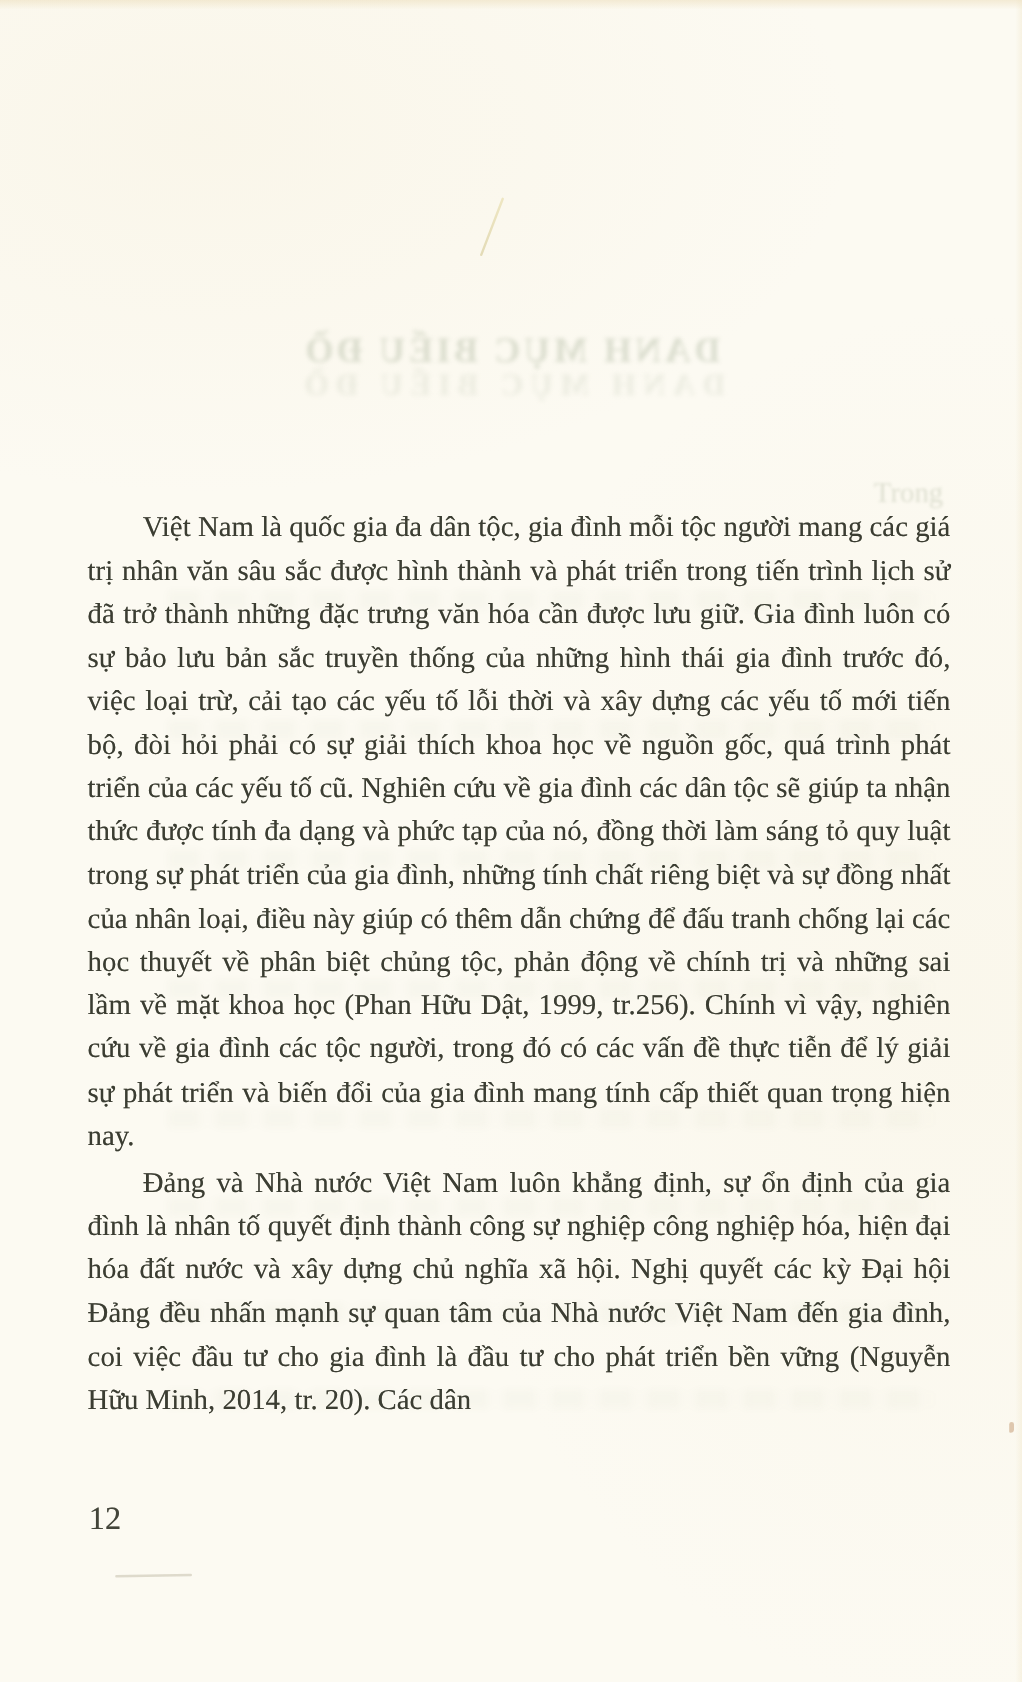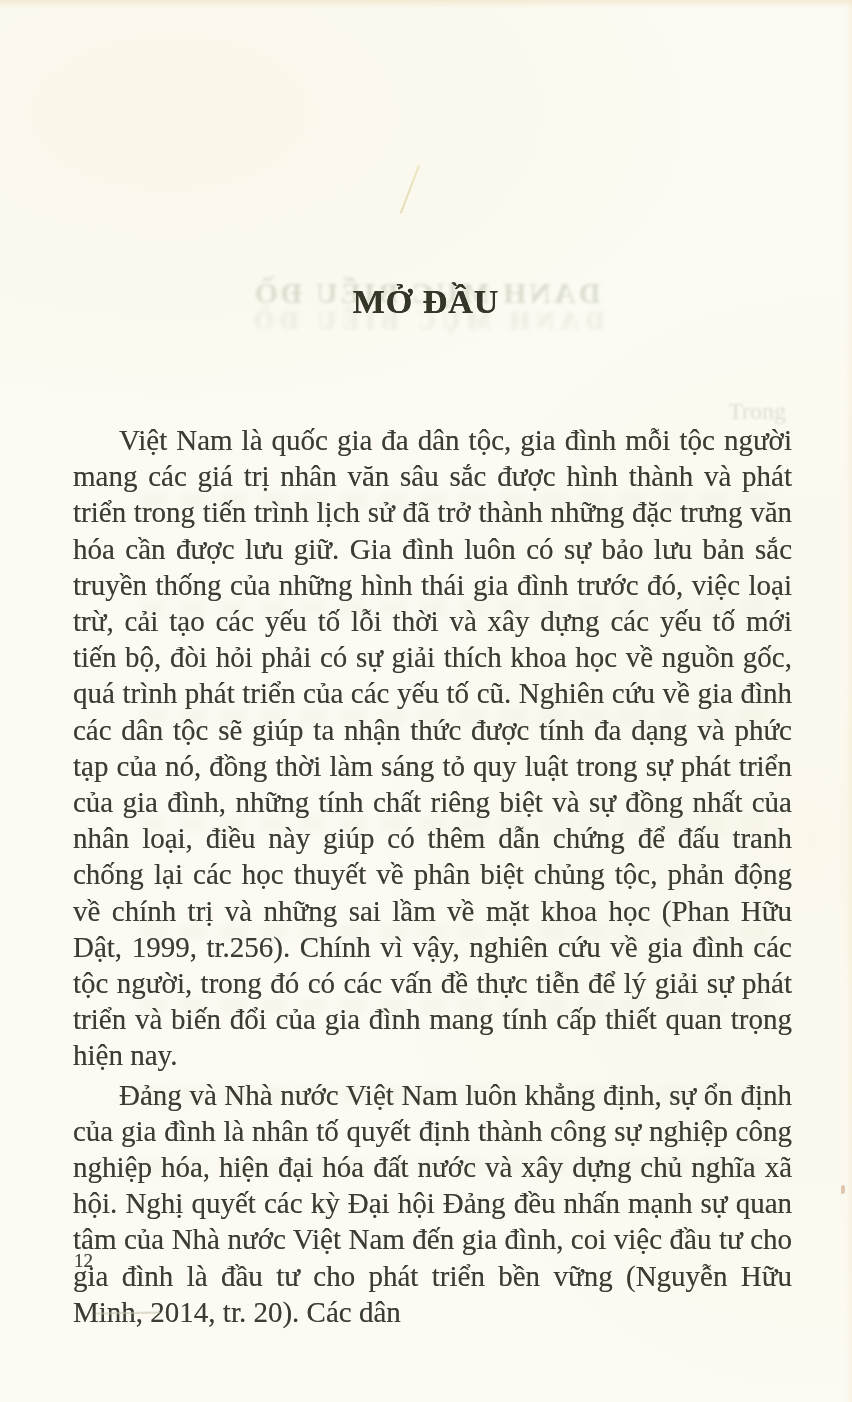--- a/index.html
+++ b/index.html
@@ -61,31 +61,31 @@
 
   .title {
     position: absolute; left: 0; top: 283px; width: 852px; margin: 0;
     text-align: center;
     font-size: 34px; font-weight: bold; letter-spacing: 1px;
     color: #343628;
     text-shadow: 0 0 0.6px #343628;
   }
   .content {
     position: absolute; left: 73px; top: 422px; width: 719px;
-    font-size: 29px; line-height: 36.2px;
+    font-size: 24px; line-height: 36.2px;
     color: #3b3d32;
     text-align: justify;
     text-shadow: 0 0 0.5px rgba(59,61,50,0.55);
   }
   .content p { margin: 0; text-indent: 46px; }
   .content p + p { margin-top: 3px; }
 
   .page-number {
     position: absolute; left: 74px; top: 1250px;
-    font-size: 19px; color: #43453a;
+    font-size: 27px; color: #43453a;
     text-shadow: 0 0 0.5px rgba(67,69,58,0.5);
     font-family: Liberation Serif, serif;
   }
 
   
   .scratch {
     position: absolute; left: 409px; top: 163px; width: 2px; height: 52px;
     background: linear-gradient(#e4d89e, #cfc389);
     transform: rotate(21deg); border-radius: 2px; opacity: 0.55;
   }
@@ -103,21 +103,20 @@
 <body>
 
 <div class="page">
 
   <div class="scan-edge-top"></div>
   <div class="scan-edge-right"></div>
 
   <div class="bleed-title">DANH MỤC BIỂU ĐỒ</div>
   <div class="bleed-title-2">DANH MỤC BIỂU ĐỒ</div>
 
-  <h1 class="title">MỞ ĐẦU</h1>
 
   <div class="bleed-fragment">Trong</div>
 
   <div class="bleed-stripe" style="top:492px"></div>
   <div class="bleed-stripe" style="top:600px"></div>
   <div class="bleed-stripe" style="top:708px"></div>
   <div class="bleed-stripe" style="top:816px"></div>
   <div class="bleed-stripe" style="top:924px"></div>
   <div class="bleed-stripe" style="top:998px"></div>
   <div class="bleed-stripe" style="top:1086px"></div>

